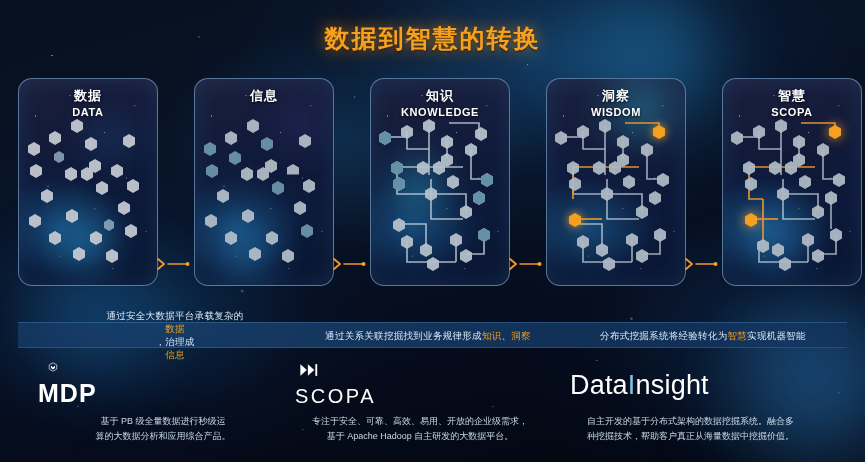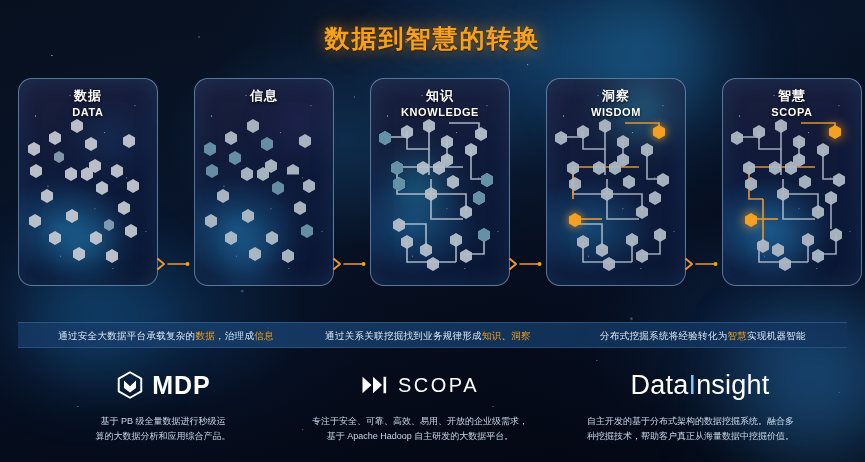--- a/index.html
+++ b/index.html
@@ -123,21 +123,21 @@
     position:absolute; top:0; height:26px;
     display:flex; align-items:center; justify-content:center;
     font-size:9.5px; color:#dbe9f7; letter-spacing:.3px; white-space:nowrap;
   }
   .hl { color:#f5a11e; }
 
   
   #logos { position:absolute; top:362px; left:0; width:865px; height:46px; }
   .logo-cell {
     position:absolute; top:0; height:46px;
-    display:flex; align-items:center; justify-content:center; gap:7px;
+    display:flex; justify-content:center; gap:7px;flex-direction:column;
   }
   .logo-text { color:#ffffff; letter-spacing:.5px; }
   .mdp-text { font-size:25px; font-weight:600; letter-spacing:1px; }
   .scopa-text { font-size:20px; font-weight:400; letter-spacing:2.5px; }
   .di-text { font-size:27px; font-weight:400; letter-spacing:.2px; }
   .di-i { color:#7fc4ea; }
 
   
   #captions { position:absolute; top:414px; left:0; width:865px; height:40px;padding-left:12px; }
   .cap {
@@ -430,21 +430,21 @@
       <circle cx="31.5" cy="8" r="2" fill="#f5a021"></circle>
     </svg>
     <svg class="arrow" style="left:684px;" viewBox="0 0 34 16">
       <path d="M2,3 L8,8 L2,13" stroke="#f0962a" stroke-width="2" fill="none" stroke-linecap="round" stroke-linejoin="round"></path>
       <path d="M12,8 L30,8" stroke="#f0962a" stroke-width="1.6" stroke-linecap="round"></path>
       <circle cx="31.5" cy="8" r="2" fill="#f5a021"></circle>
     </svg>
   </div>
 
   <div id="band">
-    <div class="band-seg" style="left:3px;width:290px;">
+    <div class="band-seg" style="left:12px;width:290px;flex-direction:column;">
       <span>通过安全大数据平台承载复杂的</span>
         <span class="hl">数据</span>
         <span>，治理成</span>
         <span class="hl">信息</span>
     </div>
     <div class="band-seg" style="left:275px;width:270px;">
       <span>通过关系关联挖掘找到业务规律形成</span>
         <span class="hl">知识</span>
         <span>、</span>
         <span class="hl">洞察</span>

